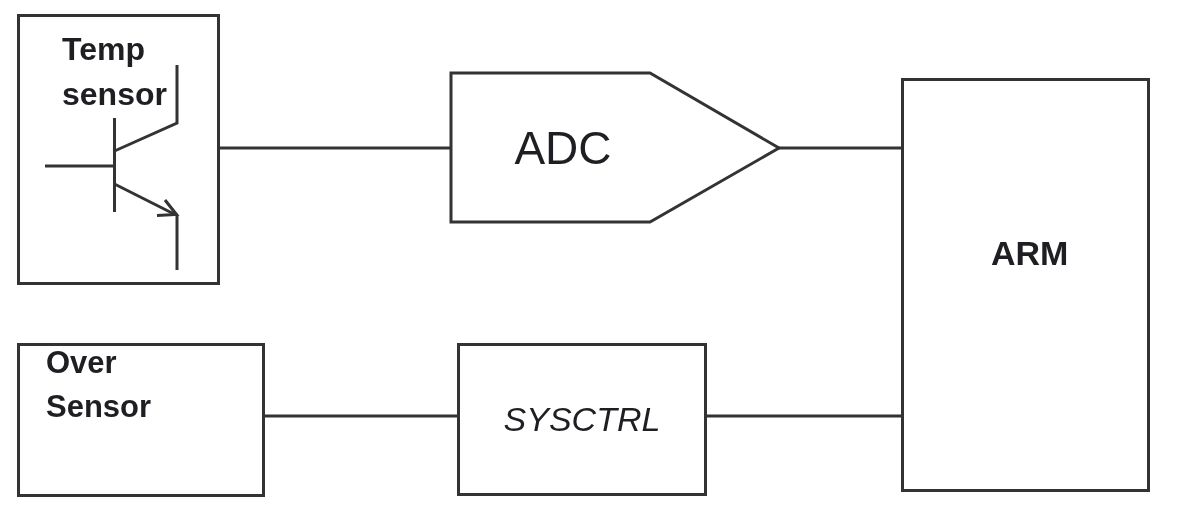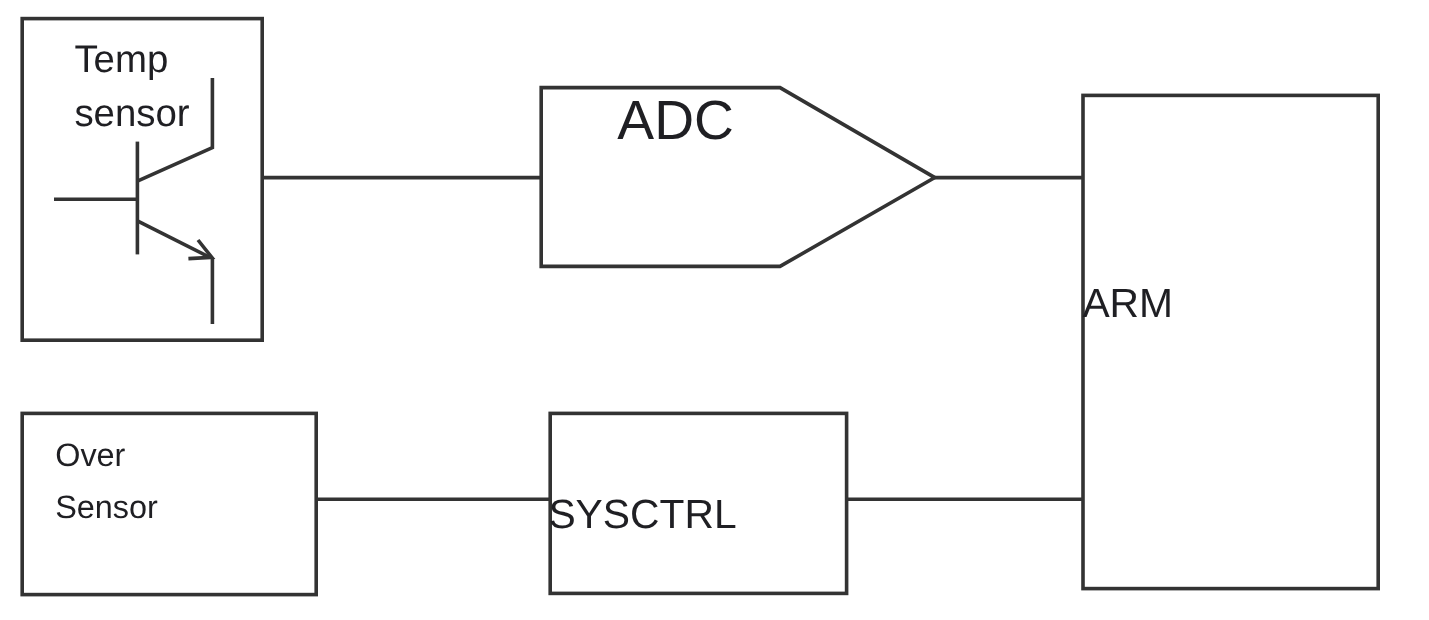--- a/index.html
+++ b/index.html
@@ -27,29 +27,29 @@
     position: absolute;
     border: 3px solid var(--line);
     background: transparent;
   }
   .label {
     position: absolute;
     color: var(--text);
     white-space: nowrap;
   }
   .label span { display: block; }
-  .lbl-temp   { left: 62px;  top: 27px;  font-size: 32px; line-height: 45px; }
+  .lbl-temp   { left: 62px;  top: 27px;  font-size: 32px; line-height: 45px; font-weight: bold; }
   .lbl-adc    { left: 450px; top: 73px;  width: 226px; height: 149px;
-                display: flex; align-items: flex-start; justify-content: center;
+                display: flex; align-items: center; justify-content: center;
                 font-size: 46px; }
-  .lbl-arm    { left: 902px; top: 231px; font-size: 34px; line-height: 44px; }
-  .lbl-ots    { left: 46px;  top: 357px; font-size: 27px; line-height: 44px; }
-  .lbl-sys    { left: 457px; top: 353px; width: 250px; height: 153px;
-                display: flex; align-items: center; justify-content: flex-start;
-                font-size: 34px; }
+  .lbl-arm    { left: 991px; top: 231px; font-size: 34px; line-height: 44px; font-weight: bold; }
+  .lbl-ots    { left: 46px;  top: 341px; font-size: 31px; line-height: 44px; font-weight: bold; }
+  .lbl-sys    { left: 457px; top: 343px; width: 250px; height: 153px;
+                display: flex; align-items: center; justify-content: center;
+                font-size: 34px; font-style: italic; }
   .box-temp { left: 17px;  top: 14px;  width: 203px; height: 271px; }
   .box-arm  { left: 901px; top: 78px;  width: 249px; height: 414px; }
   .box-ots  { left: 17px;  top: 343px; width: 248px; height: 154px; }
   .box-sys  { left: 457px; top: 343px; width: 250px; height: 153px; }
   svg .stroke { stroke: var(--line); stroke-width: 3; fill: none; }
   svg .shape  { stroke: var(--line); stroke-width: 3; fill: var(--bg); }
 </style>
 </head>
 <body>
 

